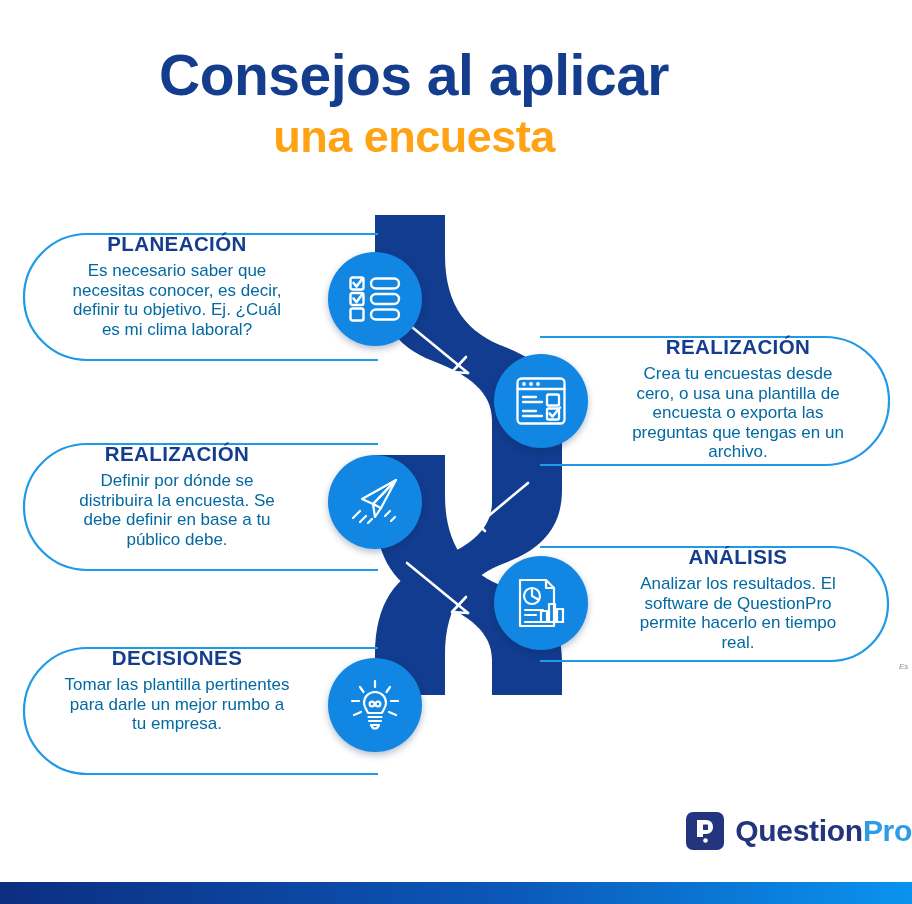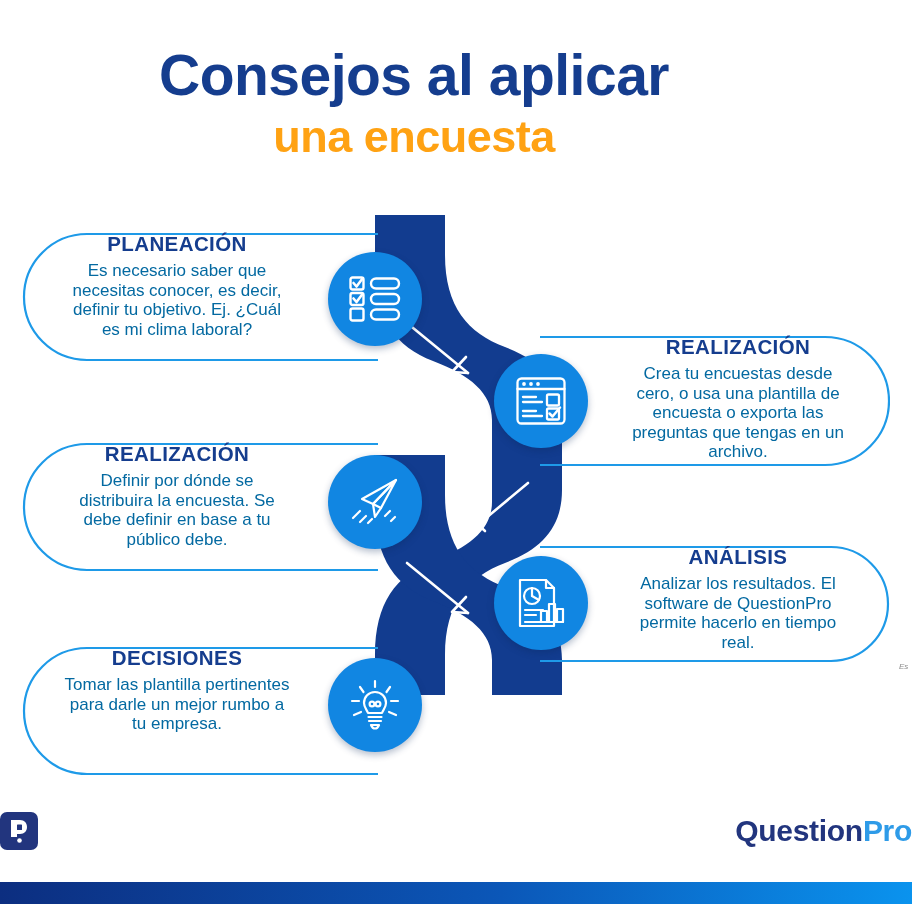--- a/index.html
+++ b/index.html
@@ -45,21 +45,21 @@
   .icon-circle{
     position:absolute;width:94px;height:94px;border-radius:50%;
     background:#1186E2;
     box-shadow:0 3px 7px rgba(10,40,90,0.30);
     display:flex;align-items:center;justify-content:center;
   }
   .icon-circle svg{display:block;}
 
   
   .logo{position:absolute;left:0;top:812px;width:912px;display:flex;
-    align-items:center;justify-content:space-between;gap:11px;}
+    align-items:center;justify-content:flex-end;gap:11px;}
   .logo-mark{width:38px;height:38px;border-radius:7px;background:#22357E;
     display:flex;align-items:center;justify-content:center;}
   .logo-text{font-size:30px;font-weight:bold;letter-spacing:-0.3px;}
   .logo-text .q{color:#22357E;}
   .logo-text .p{color:#2E9BE8;}
 
   
   .edge-frag{position:absolute;left:899px;top:662px;font-size:8px;color:#8C8C8C;
     white-space:nowrap;font-style:italic;}
 

